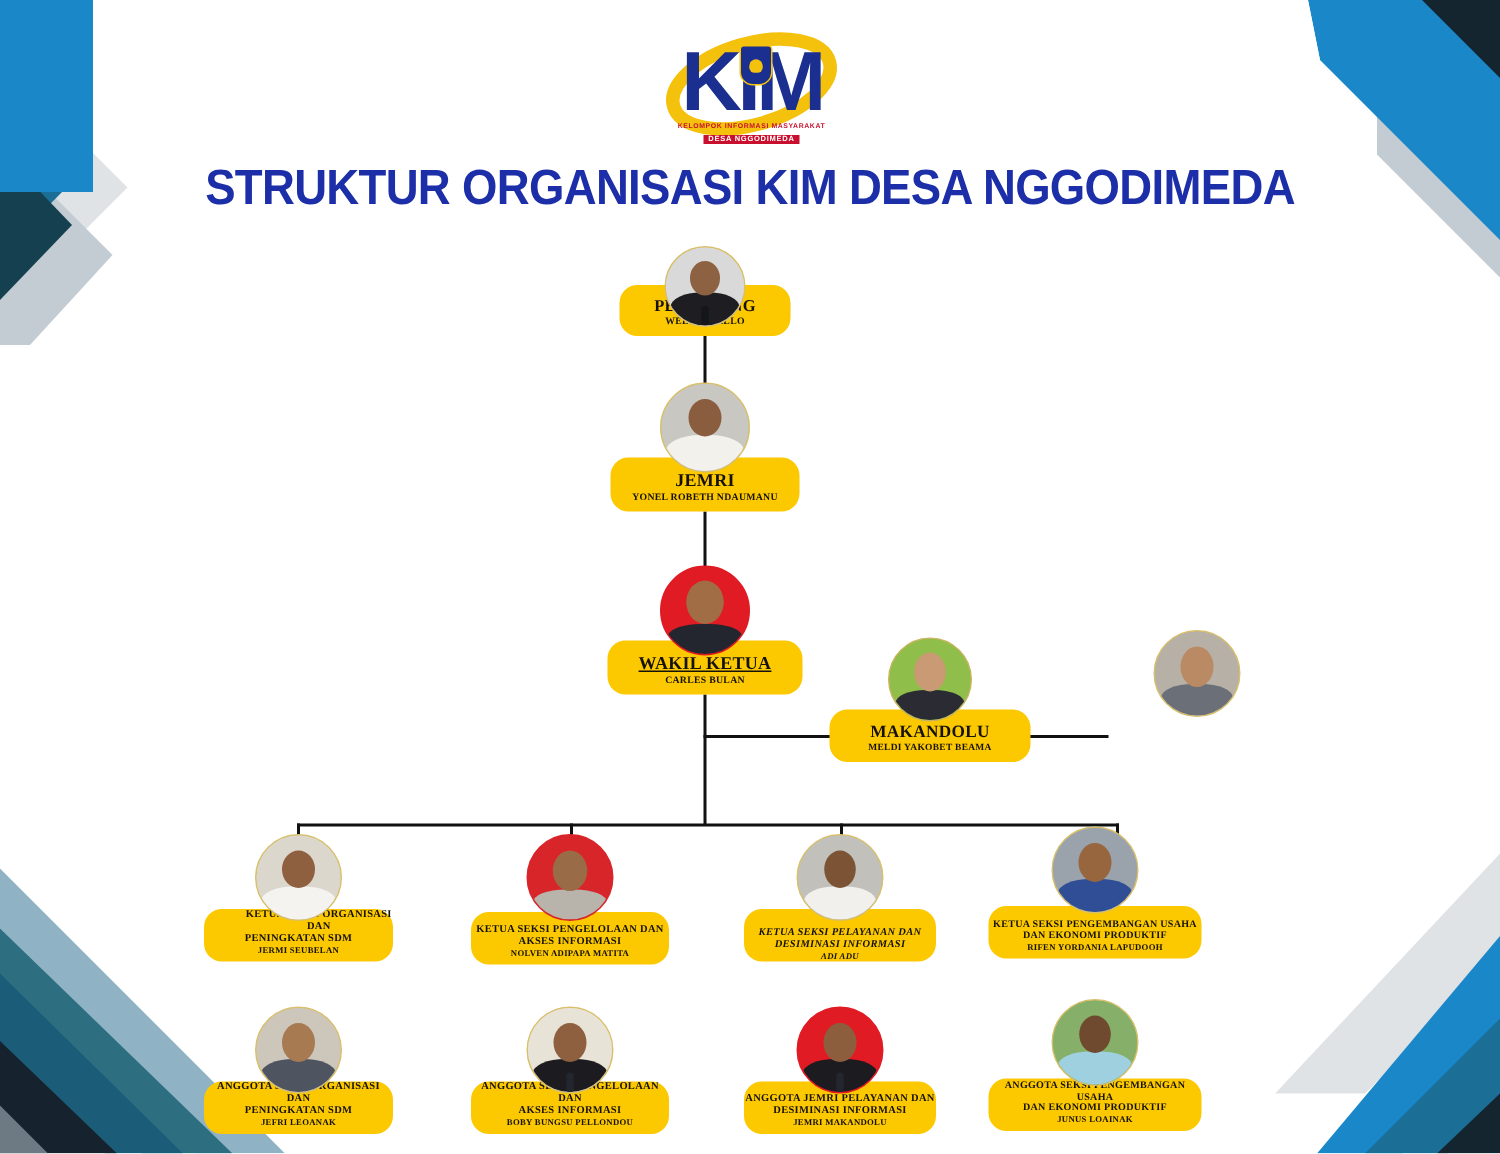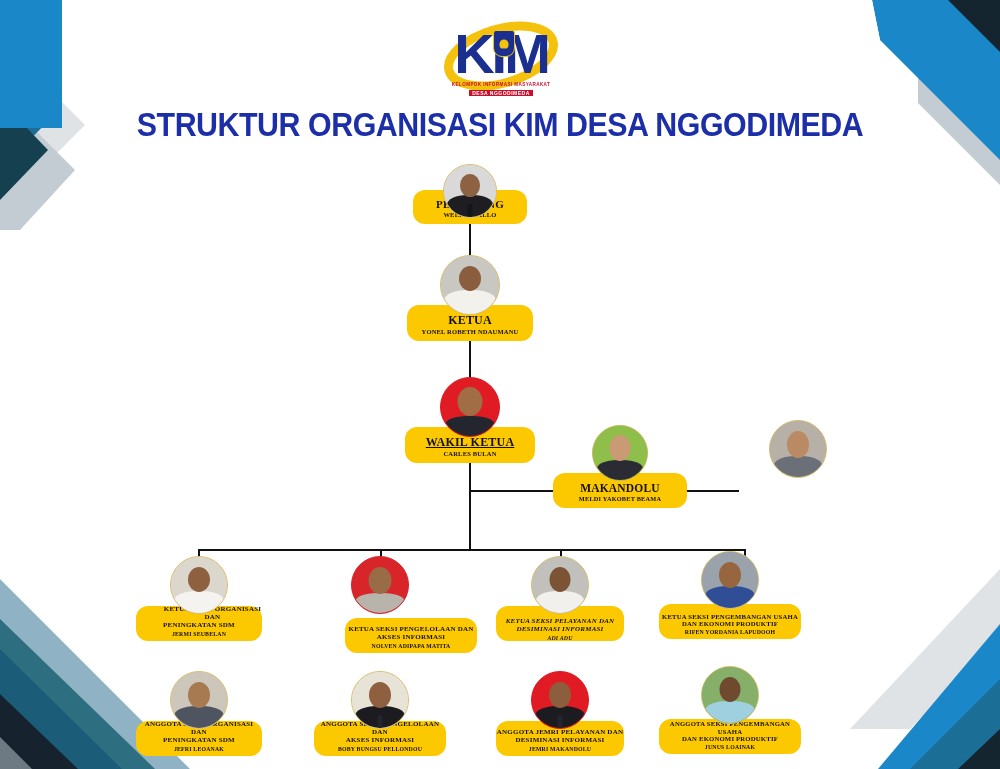--- a/index.html
+++ b/index.html
@@ -184,21 +184,21 @@
     </div>
   </div>
 
   <div class="node" style="left:407px;top:255px;width:126px;height:86px;">
     <div class="photo" style="top:0;width:58px;height:58px;background:#c9c7c2;">
       <div class="bg" style="background:#c9c7c2;"></div>
       <div class="body" style="bottom:0;width:52px;height:24px;background:#f2f1ec;"></div>
       <div class="head" style="top:10px;width:22px;height:25px;background:#8a5d3e;"></div>
     </div>
     <div class="box" style="top:50px;height:36px;">
-      <div class="role" style="font-size:12px;">KETUA</div>
+      <div class="role" style="font-size:12px;">JEMRI</div>
       <div class="pname" style="font-size:6.5px;">YONEL ROBETH NDAUMANU</div>
     </div>
   </div>
 
   <div class="node" style="left:405px;top:377px;width:130px;height:86px;">
     <div class="photo" style="top:0;width:58px;height:58px;background:#e01b24;border-color:#e01b24;">
       <div class="bg" style="background:#e01b24;"></div>
       <div class="body" style="bottom:0;width:50px;height:20px;background:#23262e;"></div>
       <div class="head" style="top:9px;width:25px;height:29px;background:#a06d45;"></div>
     </div>
@@ -240,21 +240,21 @@
       <div class="pname" style="font-size:5.8px;margin-top:1px;">JERMI SEUBELAN</div>
     </div>
   </div>
 
   <div class="node" style="left:314px;top:556px;width:132px;height:85px;">
     <div class="photo" style="top:0;width:56px;height:56px;background:#d8252a;border-color:#d8252a;">
       <div class="bg" style="background:#d8252a;"></div>
       <div class="body" style="bottom:0;width:50px;height:20px;background:#b8b3ab;"></div>
       <div class="head" style="top:10px;width:23px;height:27px;background:#9a6b47;"></div>
     </div>
-    <div class="box" style="top:62px;height:35px;padding-bottom:4px;margin-left:31px;">
+    <div class="box" style="top:52px;height:35px;padding-bottom:4px;">
       <div class="role" style="font-size:7px;">KETUA SEKSI PENGELOLAAN DAN</div>
       <div class="role" style="font-size:7px;">AKSES INFORMASI</div>
       <div class="pname" style="font-size:5.8px;margin-top:1px;">NOLVEN ADIPAPA MATITA</div>
     </div>
   </div>
 
   <div class="node" style="left:496px;top:556px;width:128px;height:85px;">
     <div class="photo" style="top:0;width:56px;height:56px;background:#c2c0bb;">
       <div class="bg" style="background:#c2c0bb;"></div>
       <div class="body" style="bottom:0;width:48px;height:22px;background:#f1f0ec;"></div>

